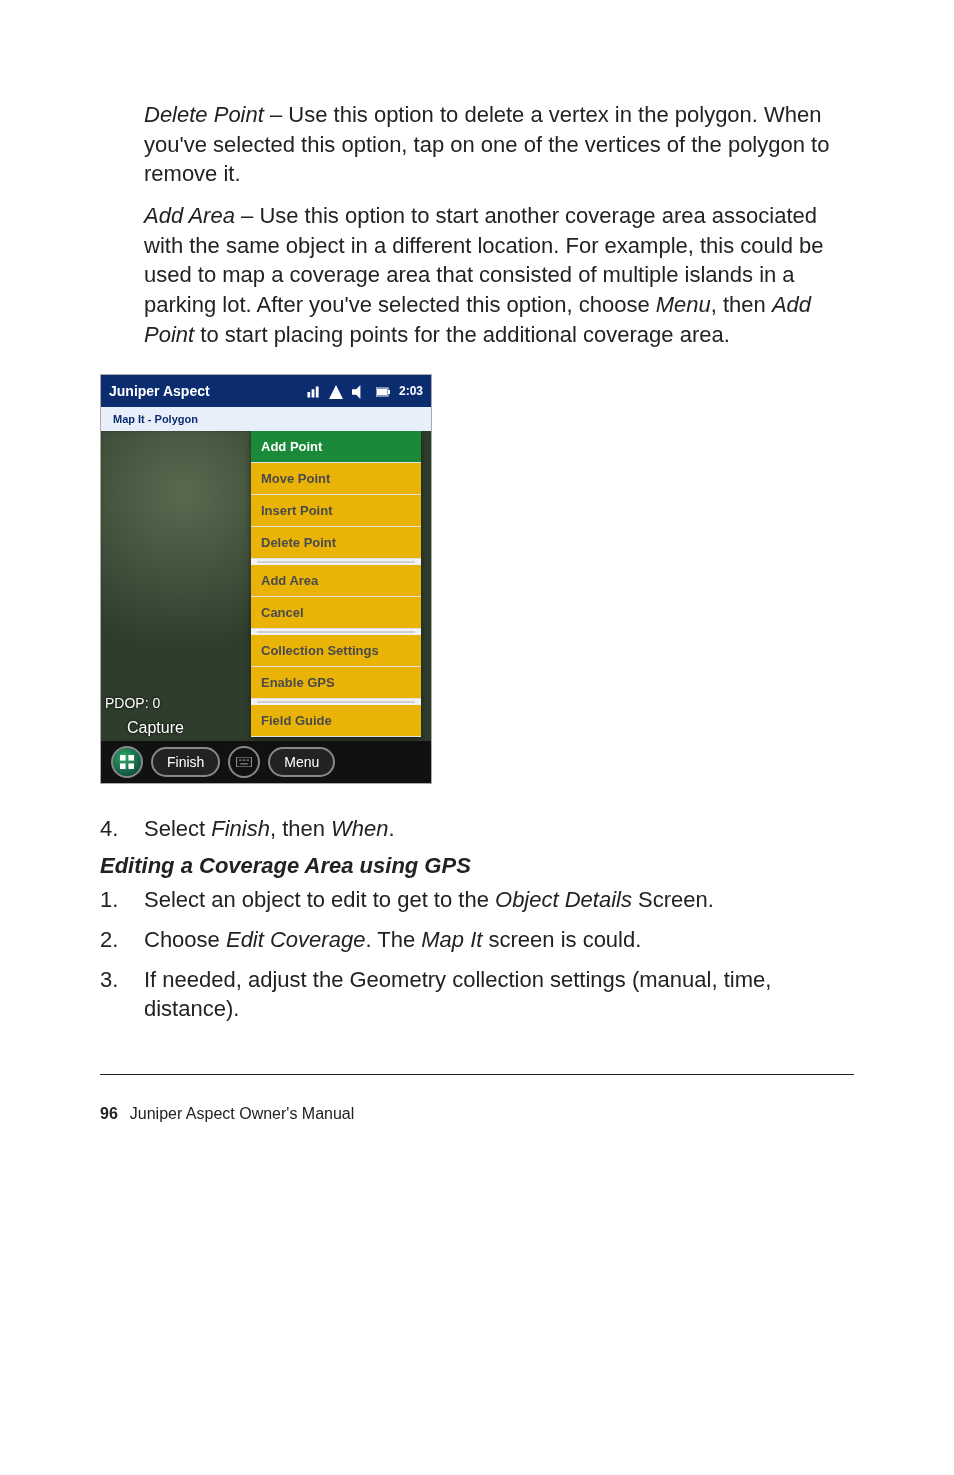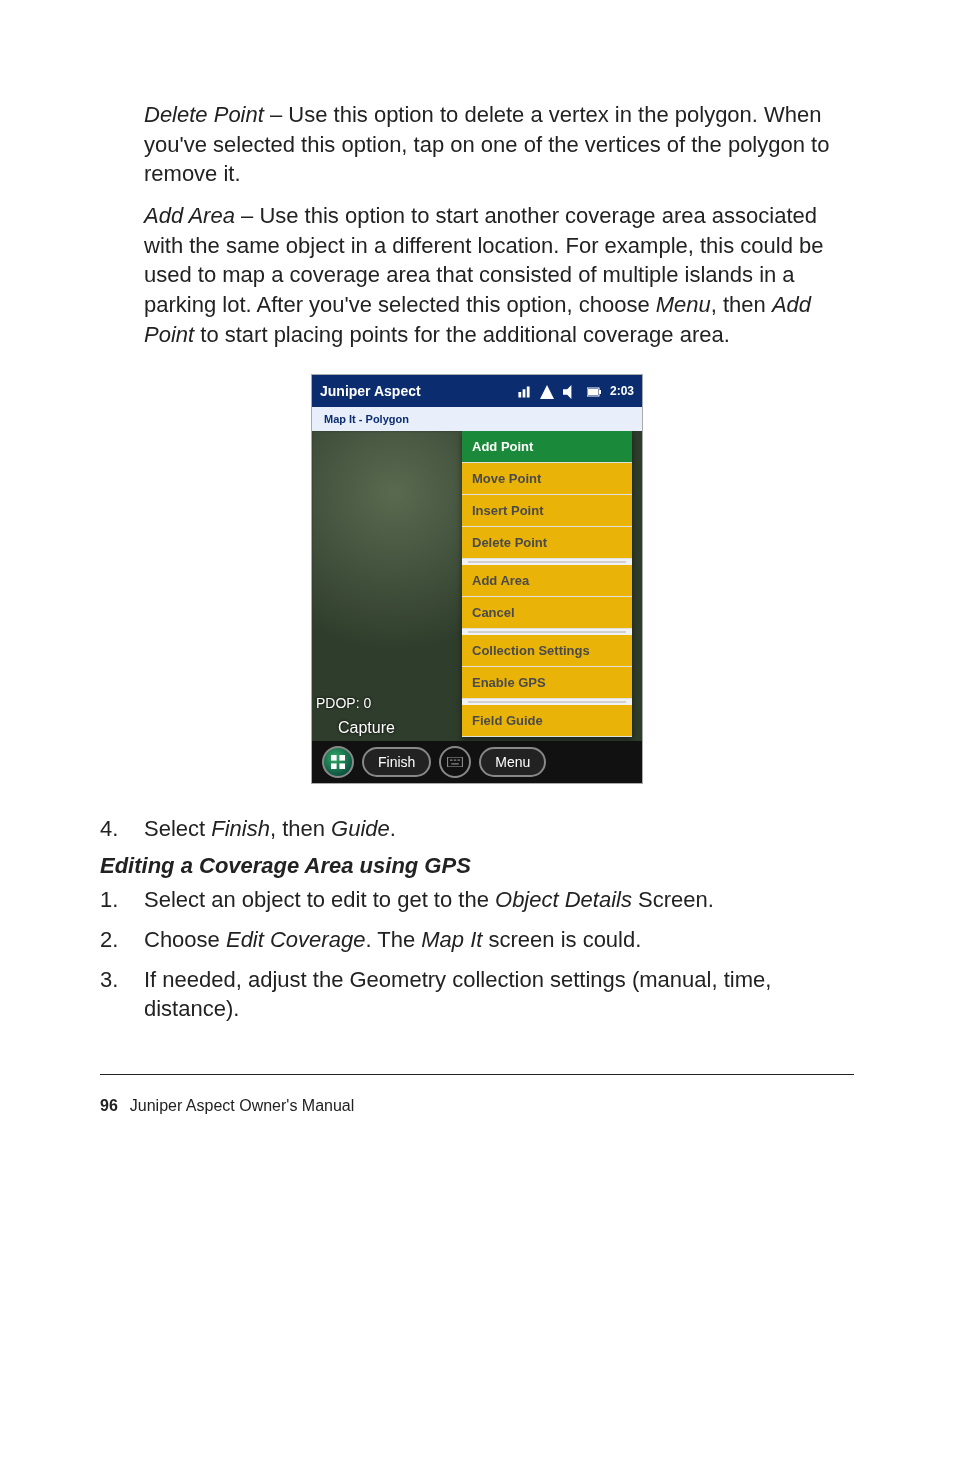--- a/index.html
+++ b/index.html
@@ -16,21 +16,21 @@
     min-height: 1475px;
     position: relative;
   }
   .para {
     font-size: 22px;
     line-height: 1.35;
     margin: 0 0 12px 44px;
   }
   .screenshot-wrap {
     display: flex;
-    justify-content: center;
+    justify-content: flex-start;
     margin: 24px 0 30px 0;
   }
   .device {
     width: 330px;
     background: #fff;
     border: 1px solid #aaa;
   }
   .titlebar {
     background: #0b2d6f;
     color: #fff;
@@ -160,21 +160,21 @@
   .ol li .body { flex: 1; }
   .h3 {
     font-size: 22px;
     font-weight: bold;
     font-style: italic;
     margin: 8px 0 6px 0;
   }
   .footer-line {
     border-top: 1px solid #222;
     margin-top: 50px;
-    padding-top: 22px;
+    padding-top: 30px;
     font-size: 16px;
   }
   .footer-line .pg { font-weight: bold; margin-right: 12px; }
   em.cmd { font-style: italic; }
   svg.ico { width:14px; height:14px; fill:#fff; vertical-align:middle; }
 </style>
 </head>
 <body>
 
 <div class="page">
@@ -267,21 +267,21 @@
         <div class="pill">Menu</div>
       </div>
 
     </div>
   </div>
 
   <ol class="ol">
     <li>
       <span class="num">4.</span>
       <span class="body">
-        <span>Select </span><em class="cmd">Finish</em><span>, then </span><em class="cmd">Guide</em><span>.</span>
+        <span>Select </span><em class="cmd">Finish</em><span>, then </span><em class="cmd">When</em><span>.</span>
       </span>
     </li>
   </ol>
 
   <div class="h3">Editing a Coverage Area using GPS</div>
 
   <ol class="ol">
     <li>
       <span class="num">1.</span>
       <span class="body">

